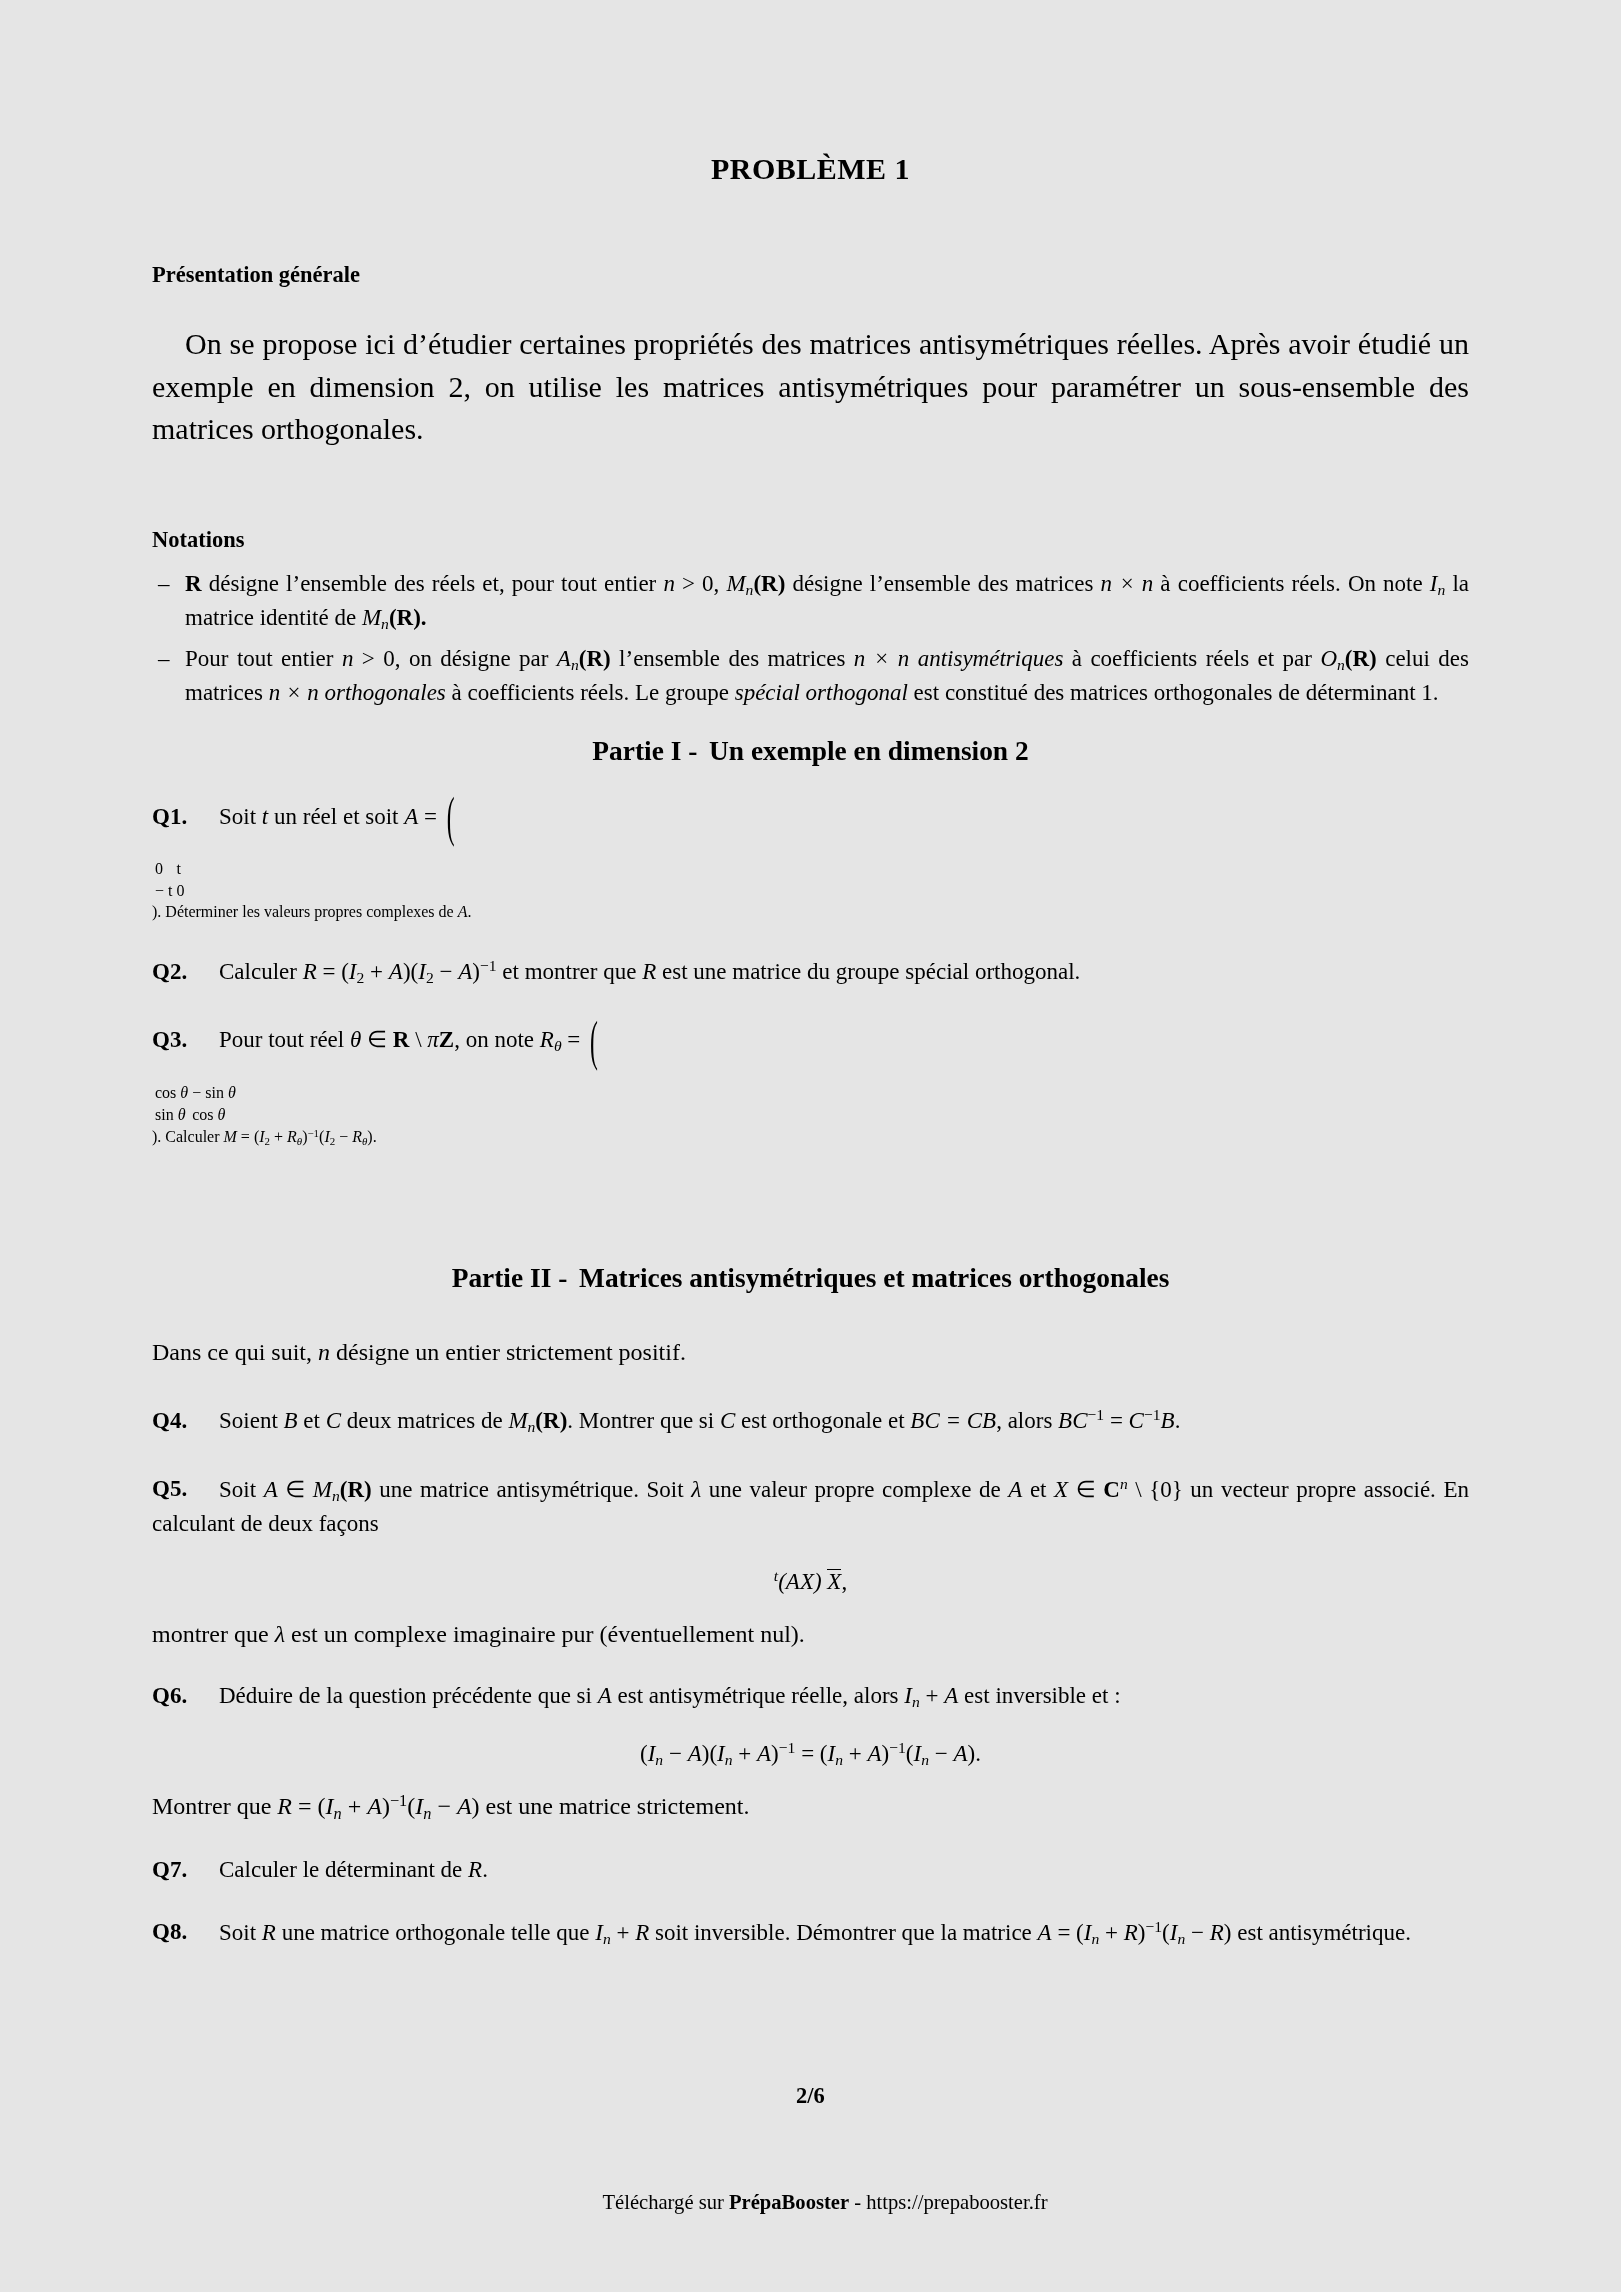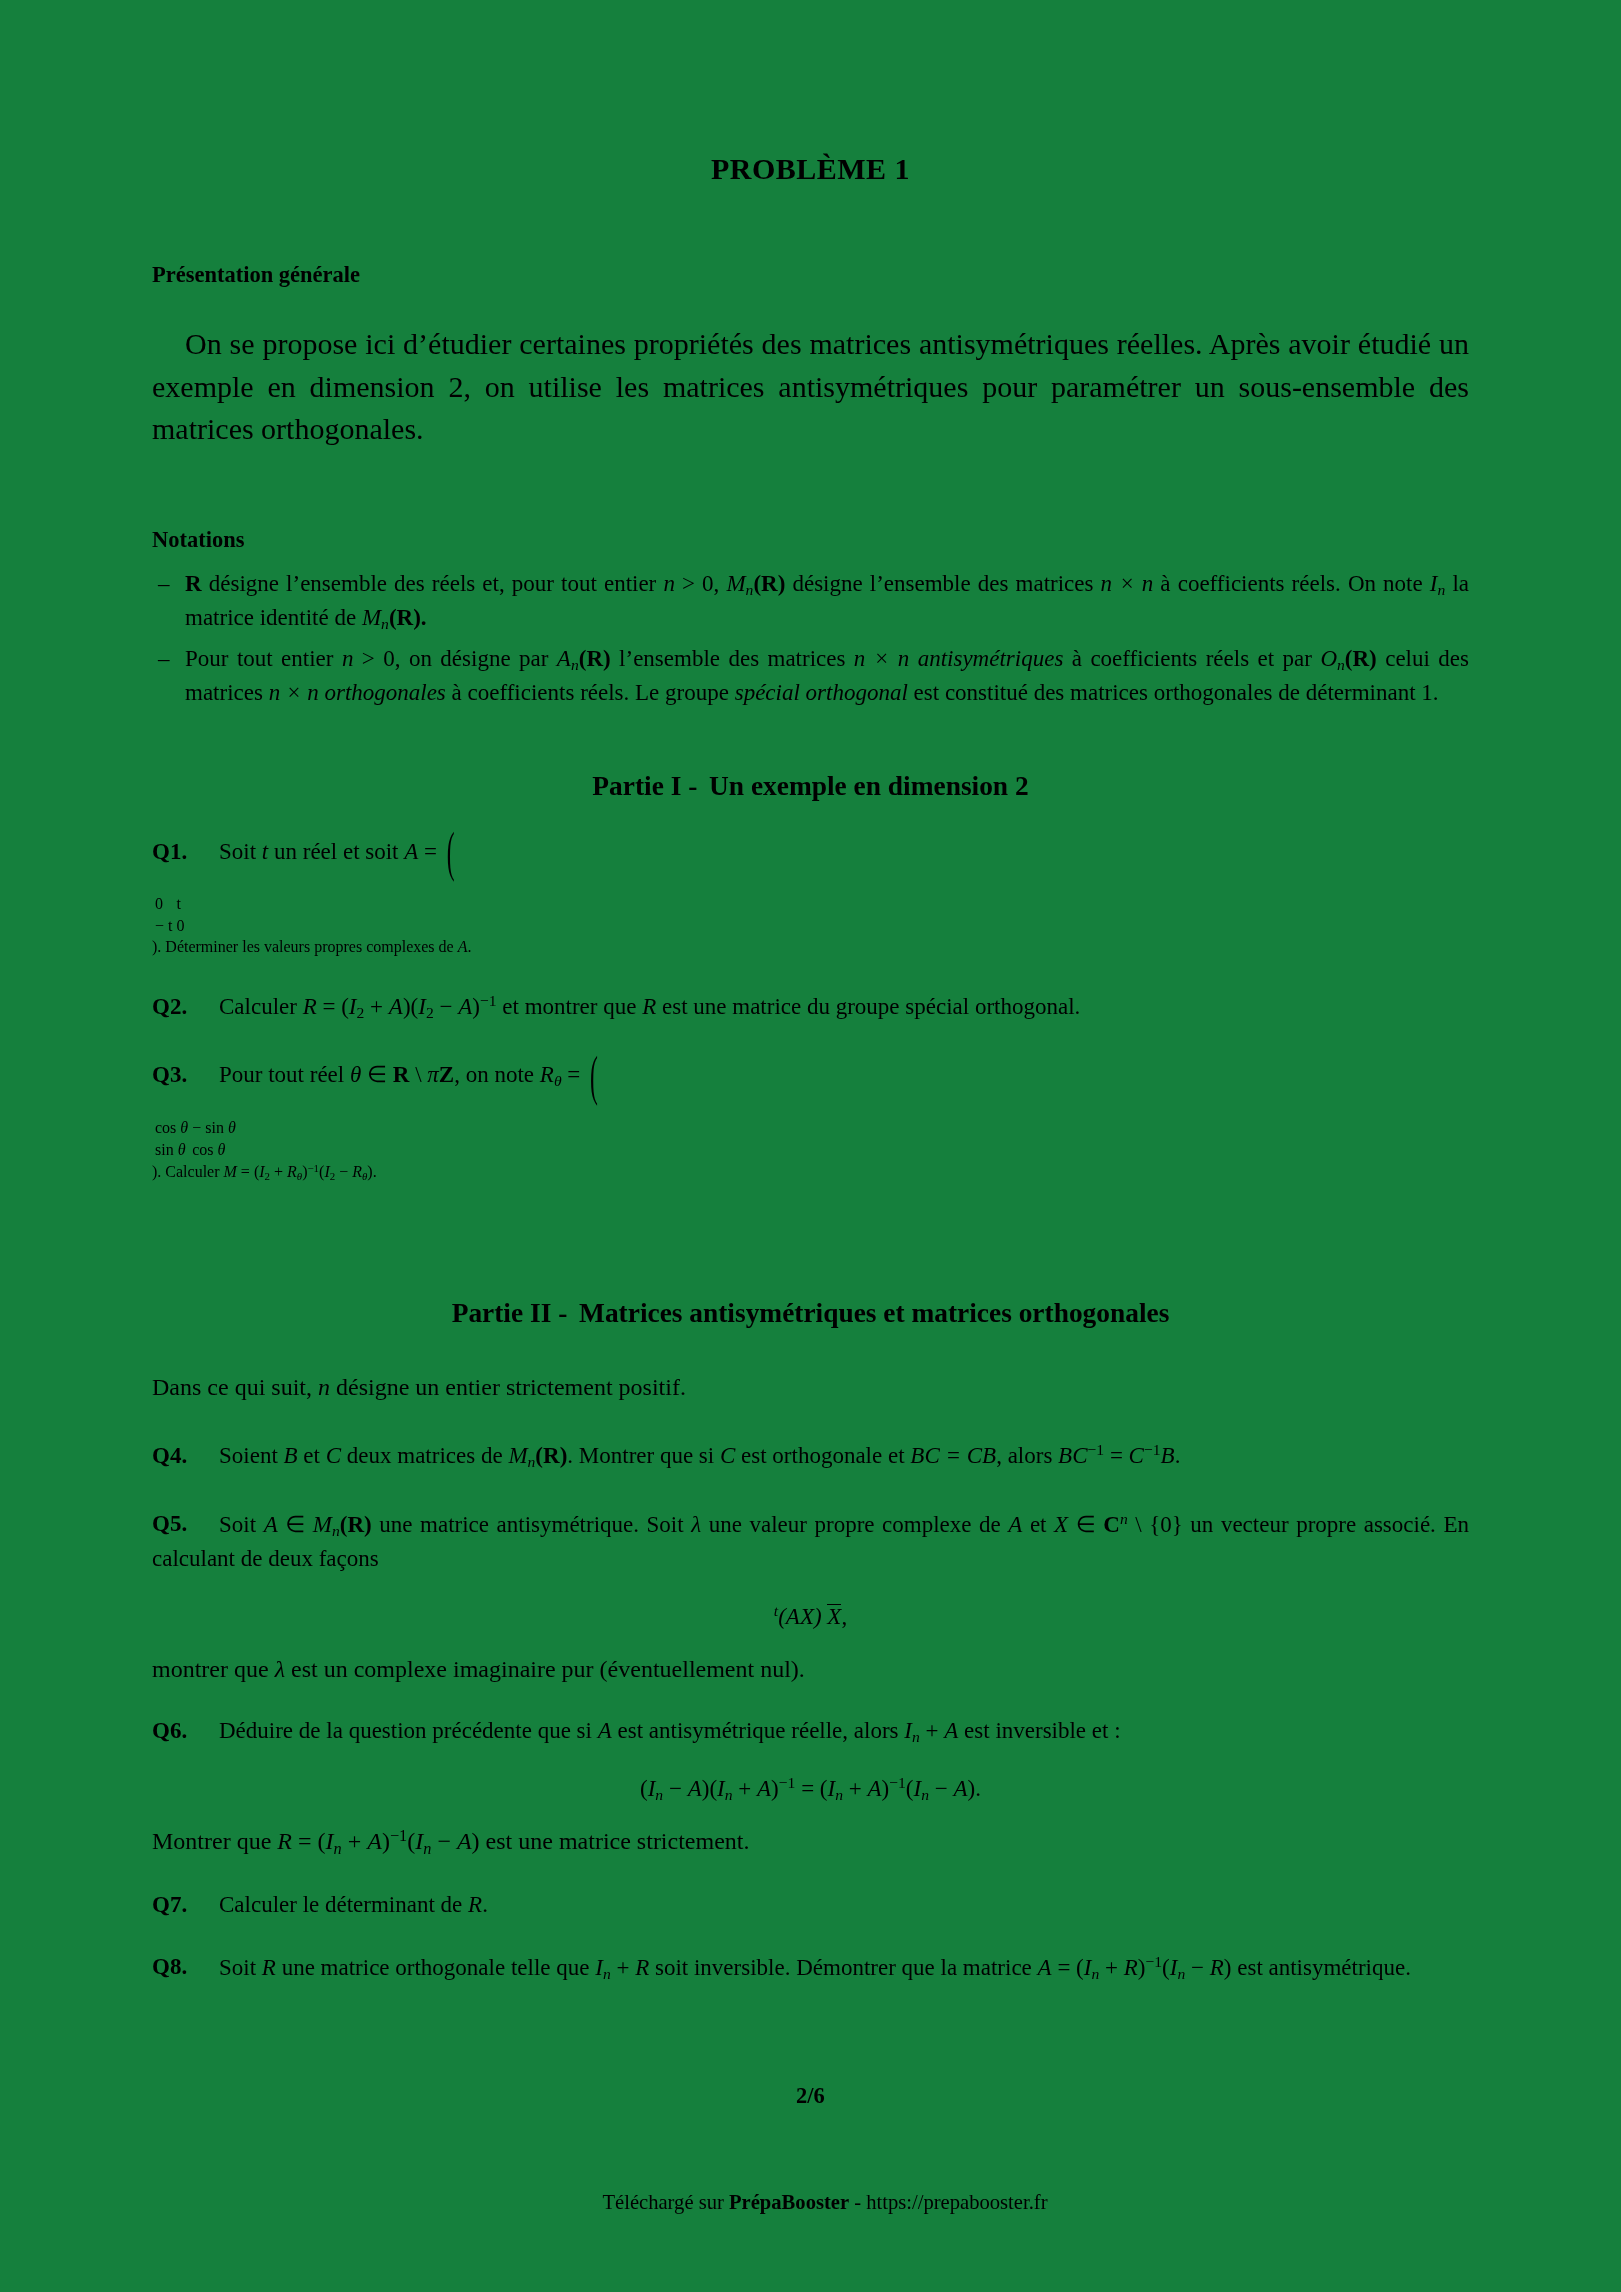--- a/index.html
+++ b/index.html
@@ -4,21 +4,21 @@
 <style>
   html, body {
     margin: 0;
     padding: 0;
     background: #ffffff;
   }
   .page {
     width: 1621px;
     height: 2293px;
     position: relative;
-    background: #15803d;
+    background: #e5e5e5;
     font-family: "Liberation Serif", serif;
     color: #000000;
     box-sizing: border-box;
     padding: 0 152px;
     overflow: hidden;
   }
   .doc-title {
     text-align: center;
     font-weight: bold;
     font-size: 30px;
@@ -54,21 +54,21 @@
   }
   .notations-list li .dash {
     position: absolute;
     left: 5.9px;
     top: 0;
   }
   .part-title {
     text-align: center;
     font-weight: bold;
     font-size: 27.4px;
-    margin-top: 61px;
+    margin-top: 26px;
     margin-bottom: 0;
   }
   .part-title .gap { display: inline-block; width: 11.8px; }
   .q {
     font-size: 23px;
     line-height: 1.5;
     text-align: justify;
     margin-top: 33px;
     position: relative;
     padding-left: 0;

